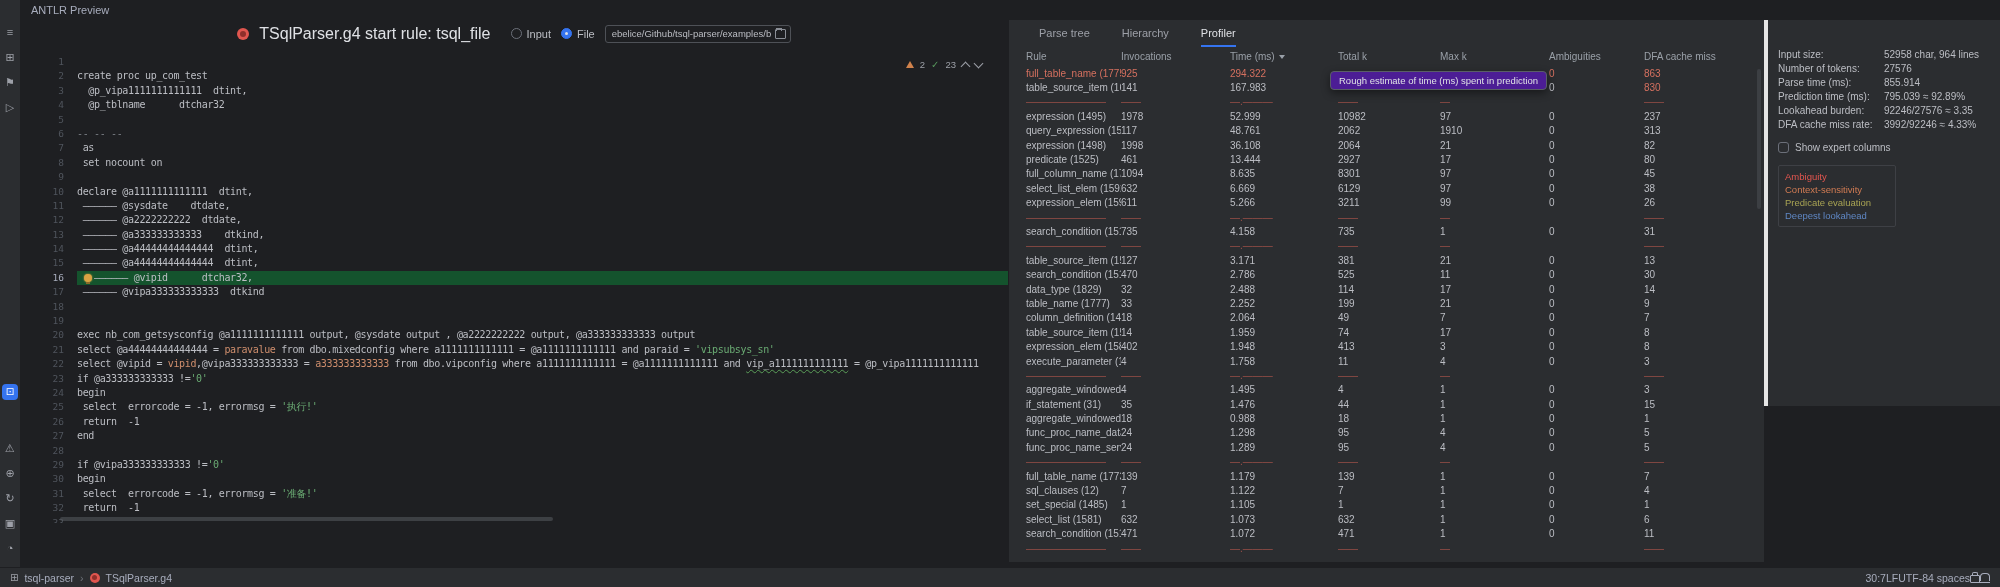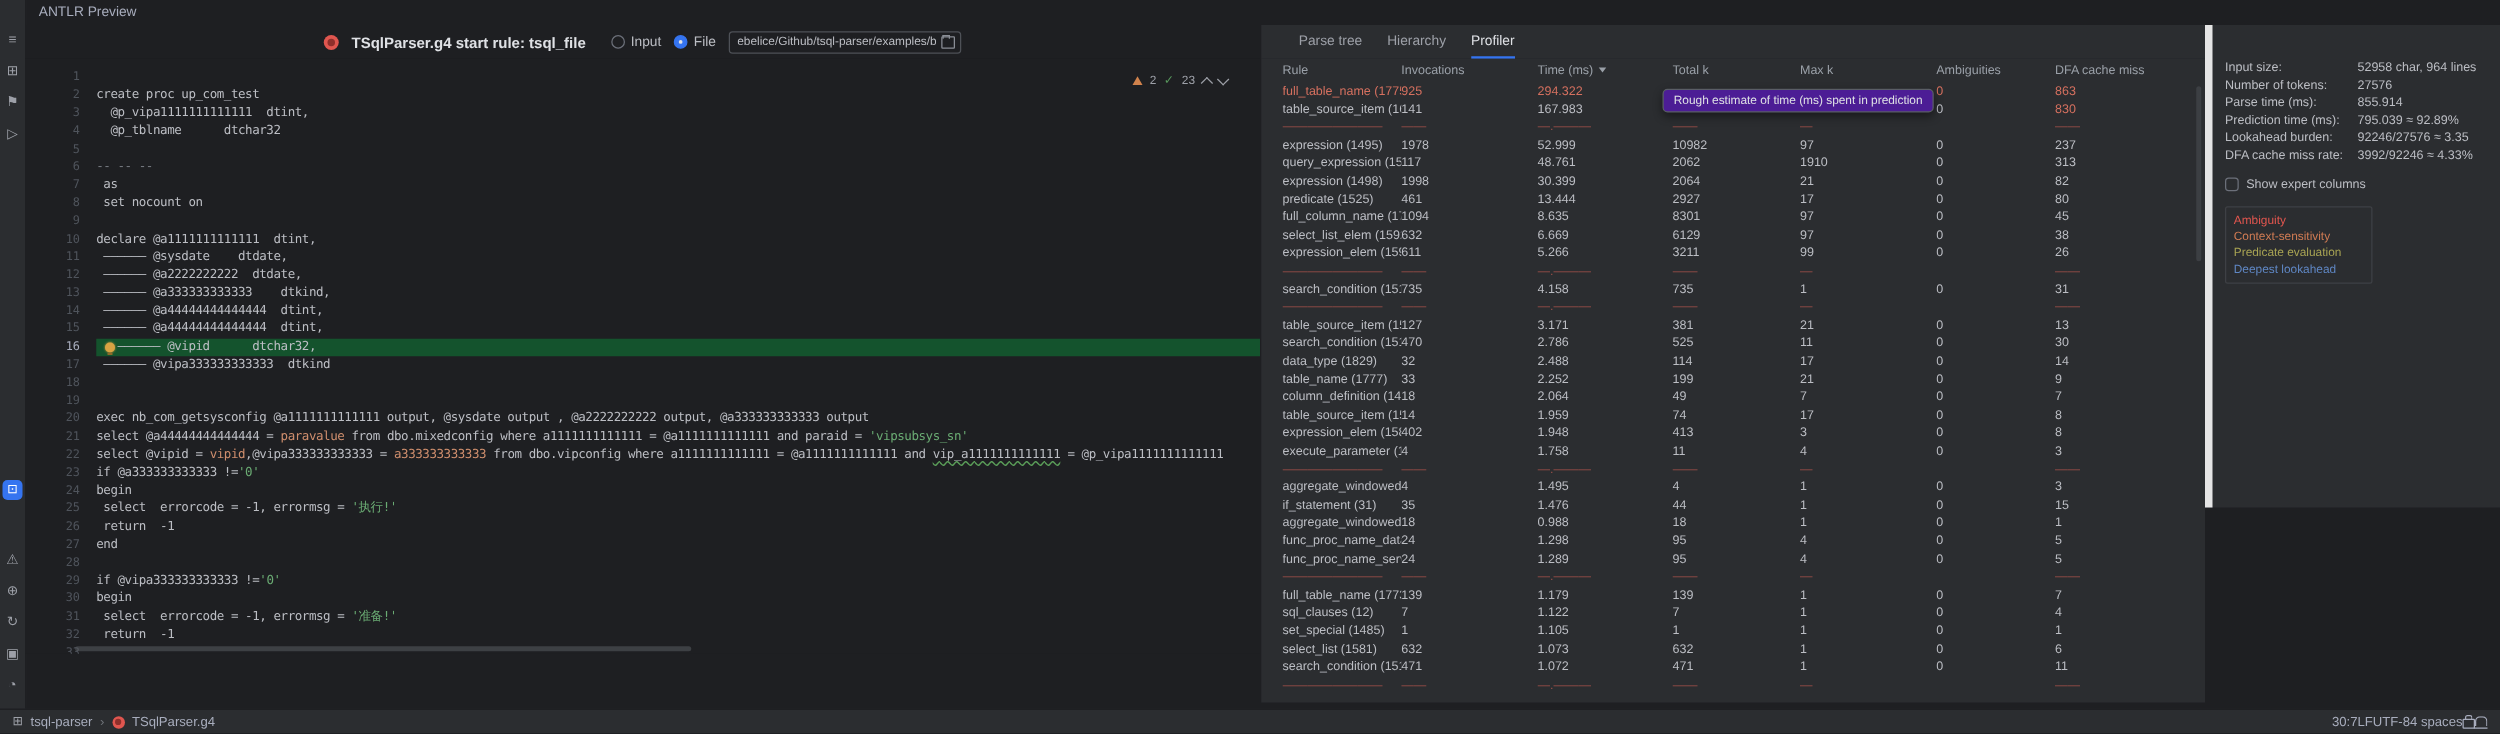--- a/index.html
+++ b/index.html
@@ -17,32 +17,32 @@
   .ab-icon.active{background:#3574f0;color:#fff;border-radius:4px;font-size:10px}
 
   
   .titlebar{position:absolute;left:20px;top:0;right:0;height:20px}
   .title-text{position:absolute;left:11px;top:4px;font-size:11px;color:#a8adbd}
 
   
   .ptoolbar{position:absolute;left:20px;top:20px;width:988px;height:27px;display:flex;align-items:center;justify-content:center;gap:10px;background:#1e1f22}
   .antlr-dot{width:12px;height:12px;border-radius:50%;background:#e0564f;position:relative;flex:0 0 auto}
   .antlr-dot::after{content:"";position:absolute;inset:3px;border-radius:50%;background:#8f2f2b}
-  .grammar-title{font-size:12px;font-weight:bold;color:#dfe1e5;margin-right:10px;white-space:nowrap}
+  .grammar-title{font-size:16px;font-weight:normal;color:#dfe1e5;margin-right:10px;white-space:nowrap}
   .radio-wrap{display:flex;align-items:center;gap:5px;font-size:11px;color:#bcbec4}
   .radio{width:11px;height:11px;border:1px solid #6c707a;border-radius:50%;box-sizing:border-box;position:relative}
   .radio.sel{background:#3574f0;border-color:#3574f0}
   .radio.sel::after{content:"";position:absolute;inset:3px;background:#dfe1e5;border-radius:50%}
   .path-field{width:186px;height:18px;border:1px solid #4e5157;border-radius:3px;background:#1e1f22;display:flex;align-items:center;padding:0 4px 0 6px;box-sizing:border-box;gap:4px}
   .path-text{flex:1;font-size:9.5px;color:#bcbec4;white-space:nowrap;overflow:hidden}
   .browse-ico{width:9px;height:8px;border:1px solid #8a8e96;border-radius:1px;flex:0 0 auto;position:relative}
   .browse-ico::before{content:"";position:absolute;top:-2px;left:0;width:4px;height:2px;border:1px solid #8a8e96;border-bottom:0}
 
   
-  .tabs{position:absolute;left:1009px;top:20px;width:755px;height:27px;background:#2b2d30;display:flex;align-items:center;padding-left:30px;gap:20px;box-sizing:border-box}
+  .tabs{position:absolute;left:1009px;top:20px;width:755px;height:27px;background:#2b2d30;display:flex;align-items:center;padding-left:30px;gap:32px;box-sizing:border-box}
   .tab{font-size:11px;color:#9da0a8;height:27px;line-height:27px;position:relative;cursor:default;white-space:nowrap}
   .tab.active{color:#dfe1e5}
   .tab.active::after{content:"";position:absolute;left:0;right:0;bottom:0;height:2px;background:#3574f0}
 
   
   .editor{position:absolute;left:20px;top:47px;width:988px;height:476px;background:#1e1f22;overflow:hidden}
   .gutter{position:absolute;left:0;top:8px;width:53px;box-sizing:border-box;padding-right:9px;text-align:right;
           font-family:"DejaVu Sans Mono","Liberation Mono",monospace;font-size:9.5px;color:#4f545c}
   .gut-num{height:14.4px;line-height:14.4px}
   .gut-num.cur-num{color:#a8adbd}
@@ -72,21 +72,21 @@
   .tbody{position:absolute;left:0;top:19px;right:0}
   .td,.th{overflow:hidden;text-overflow:clip;padding-right:6px}
   .tr.hot{color:#d5705f}
   .tr.dim{color:#9b4f48}
   .td.hot-cell{color:#d5705f}
   .sort{display:inline-block;margin-left:4px;border-left:3.5px solid transparent;border-right:3.5px solid transparent;border-top:4px solid #9aa0a8;vertical-align:middle}
   .vscroll{position:absolute;right:3px;top:22px;width:4px;height:140px;background:#585b61;opacity:.4;border-radius:2px}
   .tooltip{position:absolute;left:1330px;top:71px;background:#4c1d95;border:1px solid #5a5e66;border-radius:4px;padding:3px 8px;font-size:9.5px;color:#dfe1e5;white-space:nowrap;box-shadow:0 3px 8px rgba(0,0,0,.45);z-index:40}
 
   
-  .stats{position:absolute;left:1764px;top:20px;width:236px;height:386px;background:#2b2d30;border-left:6px solid #e5e5e5;box-sizing:border-box;padding:28px 0 0 10px;font-size:10px}
+  .stats{position:absolute;left:1764px;top:20px;width:236px;height:386px;background:#2b2d30;border-left:4px solid #e5e5e5;box-sizing:border-box;padding:28px 0 0 10px;font-size:10px}
   .stat{display:flex;height:14px;line-height:14px}
   .stat .lbl{width:106px;flex:0 0 auto;color:#bcbec4}
   .stat .val{color:#bcbec4;white-space:nowrap}
   .cb-row{display:flex;gap:6px;margin-top:10px;font-size:10px}
   .cb{width:11px;height:11px;border:1px solid #6c707a;border-radius:3px;box-sizing:border-box}
   .legend{margin-top:12px;width:104px;border:1px solid #3e4045;border-radius:2px;padding:4px 6px;font-size:9.5px}
   .lg-item{height:13px;line-height:13px;white-space:nowrap}
 
   
   .statusbar{position:absolute;left:0;top:567px;width:2000px;height:20px;background:#2b2d30;border-top:1px solid #1e1f22;box-sizing:border-box;
@@ -253,21 +253,21 @@
           <div class="td">117</div>
           <div class="td">48.761</div>
           <div class="td">2062</div>
           <div class="td">1910</div>
           <div class="td">0</div>
           <div class="td">313</div>
         </div>
         <div class="tr">
           <div class="td">expression (1498)</div>
           <div class="td">1998</div>
-          <div class="td">30.399</div>
+          <div class="td">36.108</div>
           <div class="td">2064</div>
           <div class="td">21</div>
           <div class="td">0</div>
           <div class="td">82</div>
         </div>
         <div class="tr">
           <div class="td">predicate (1525)</div>
           <div class="td">461</div>
           <div class="td">13.444</div>
           <div class="td">2927</div>

